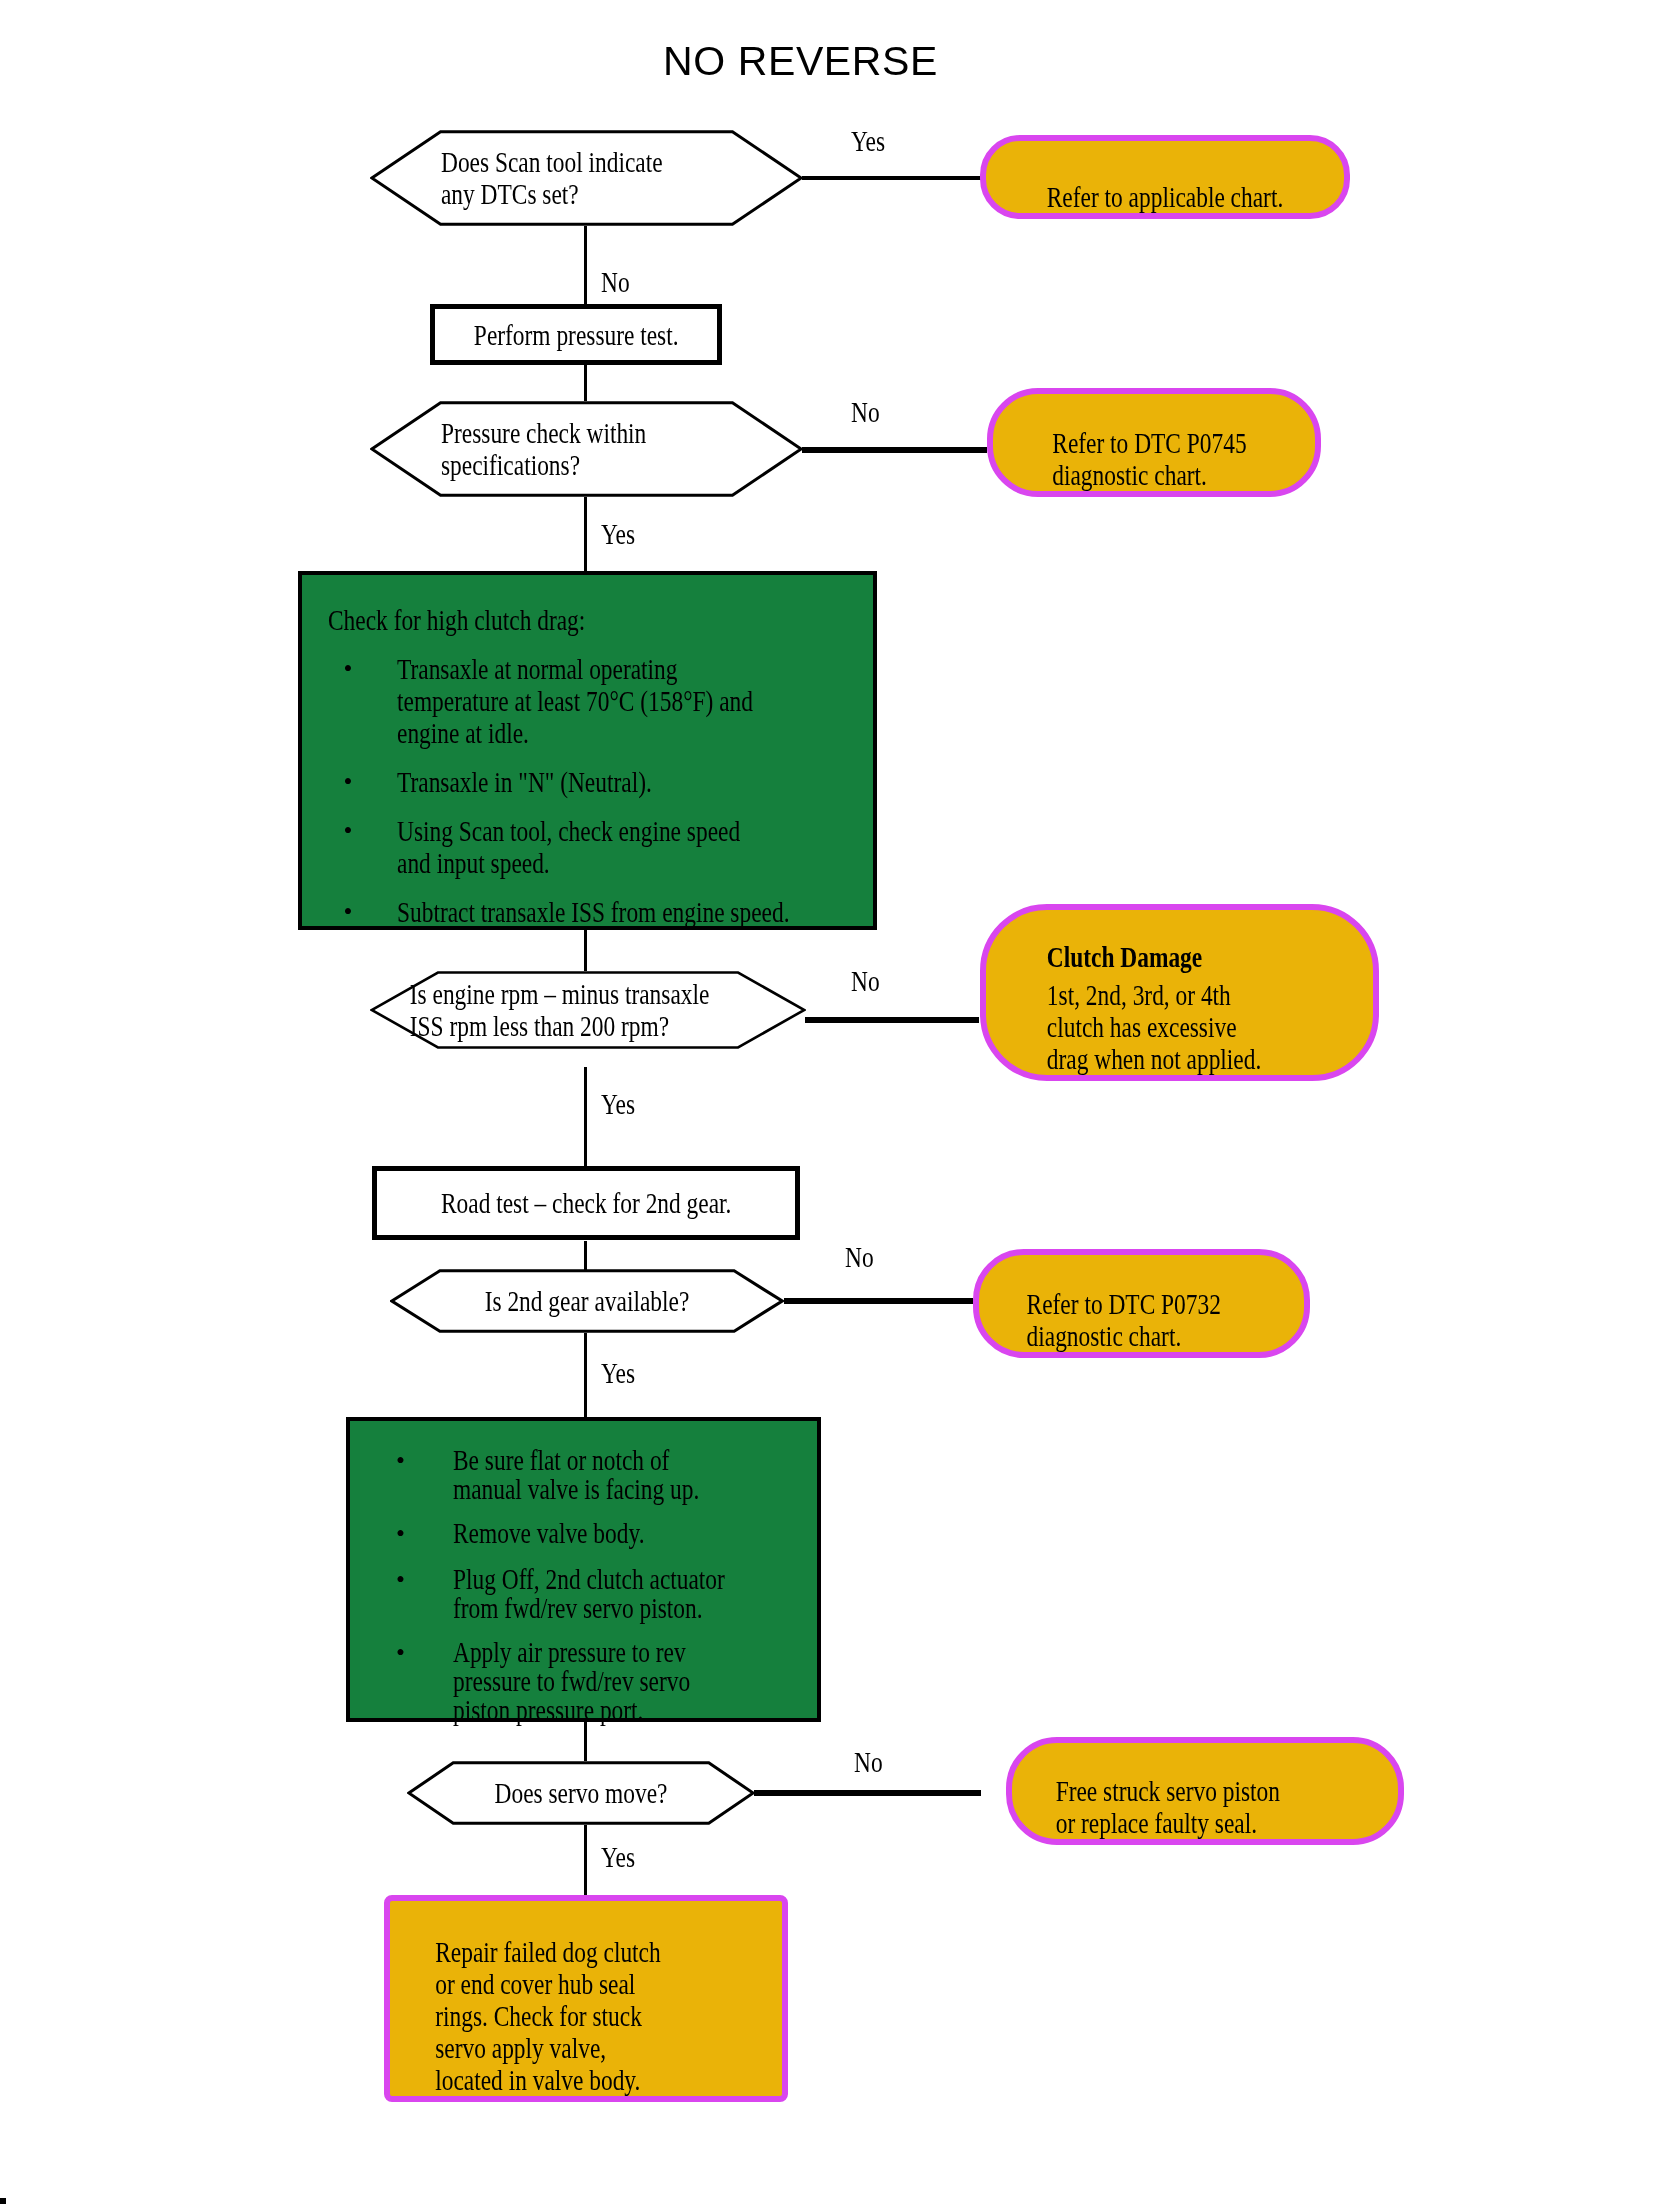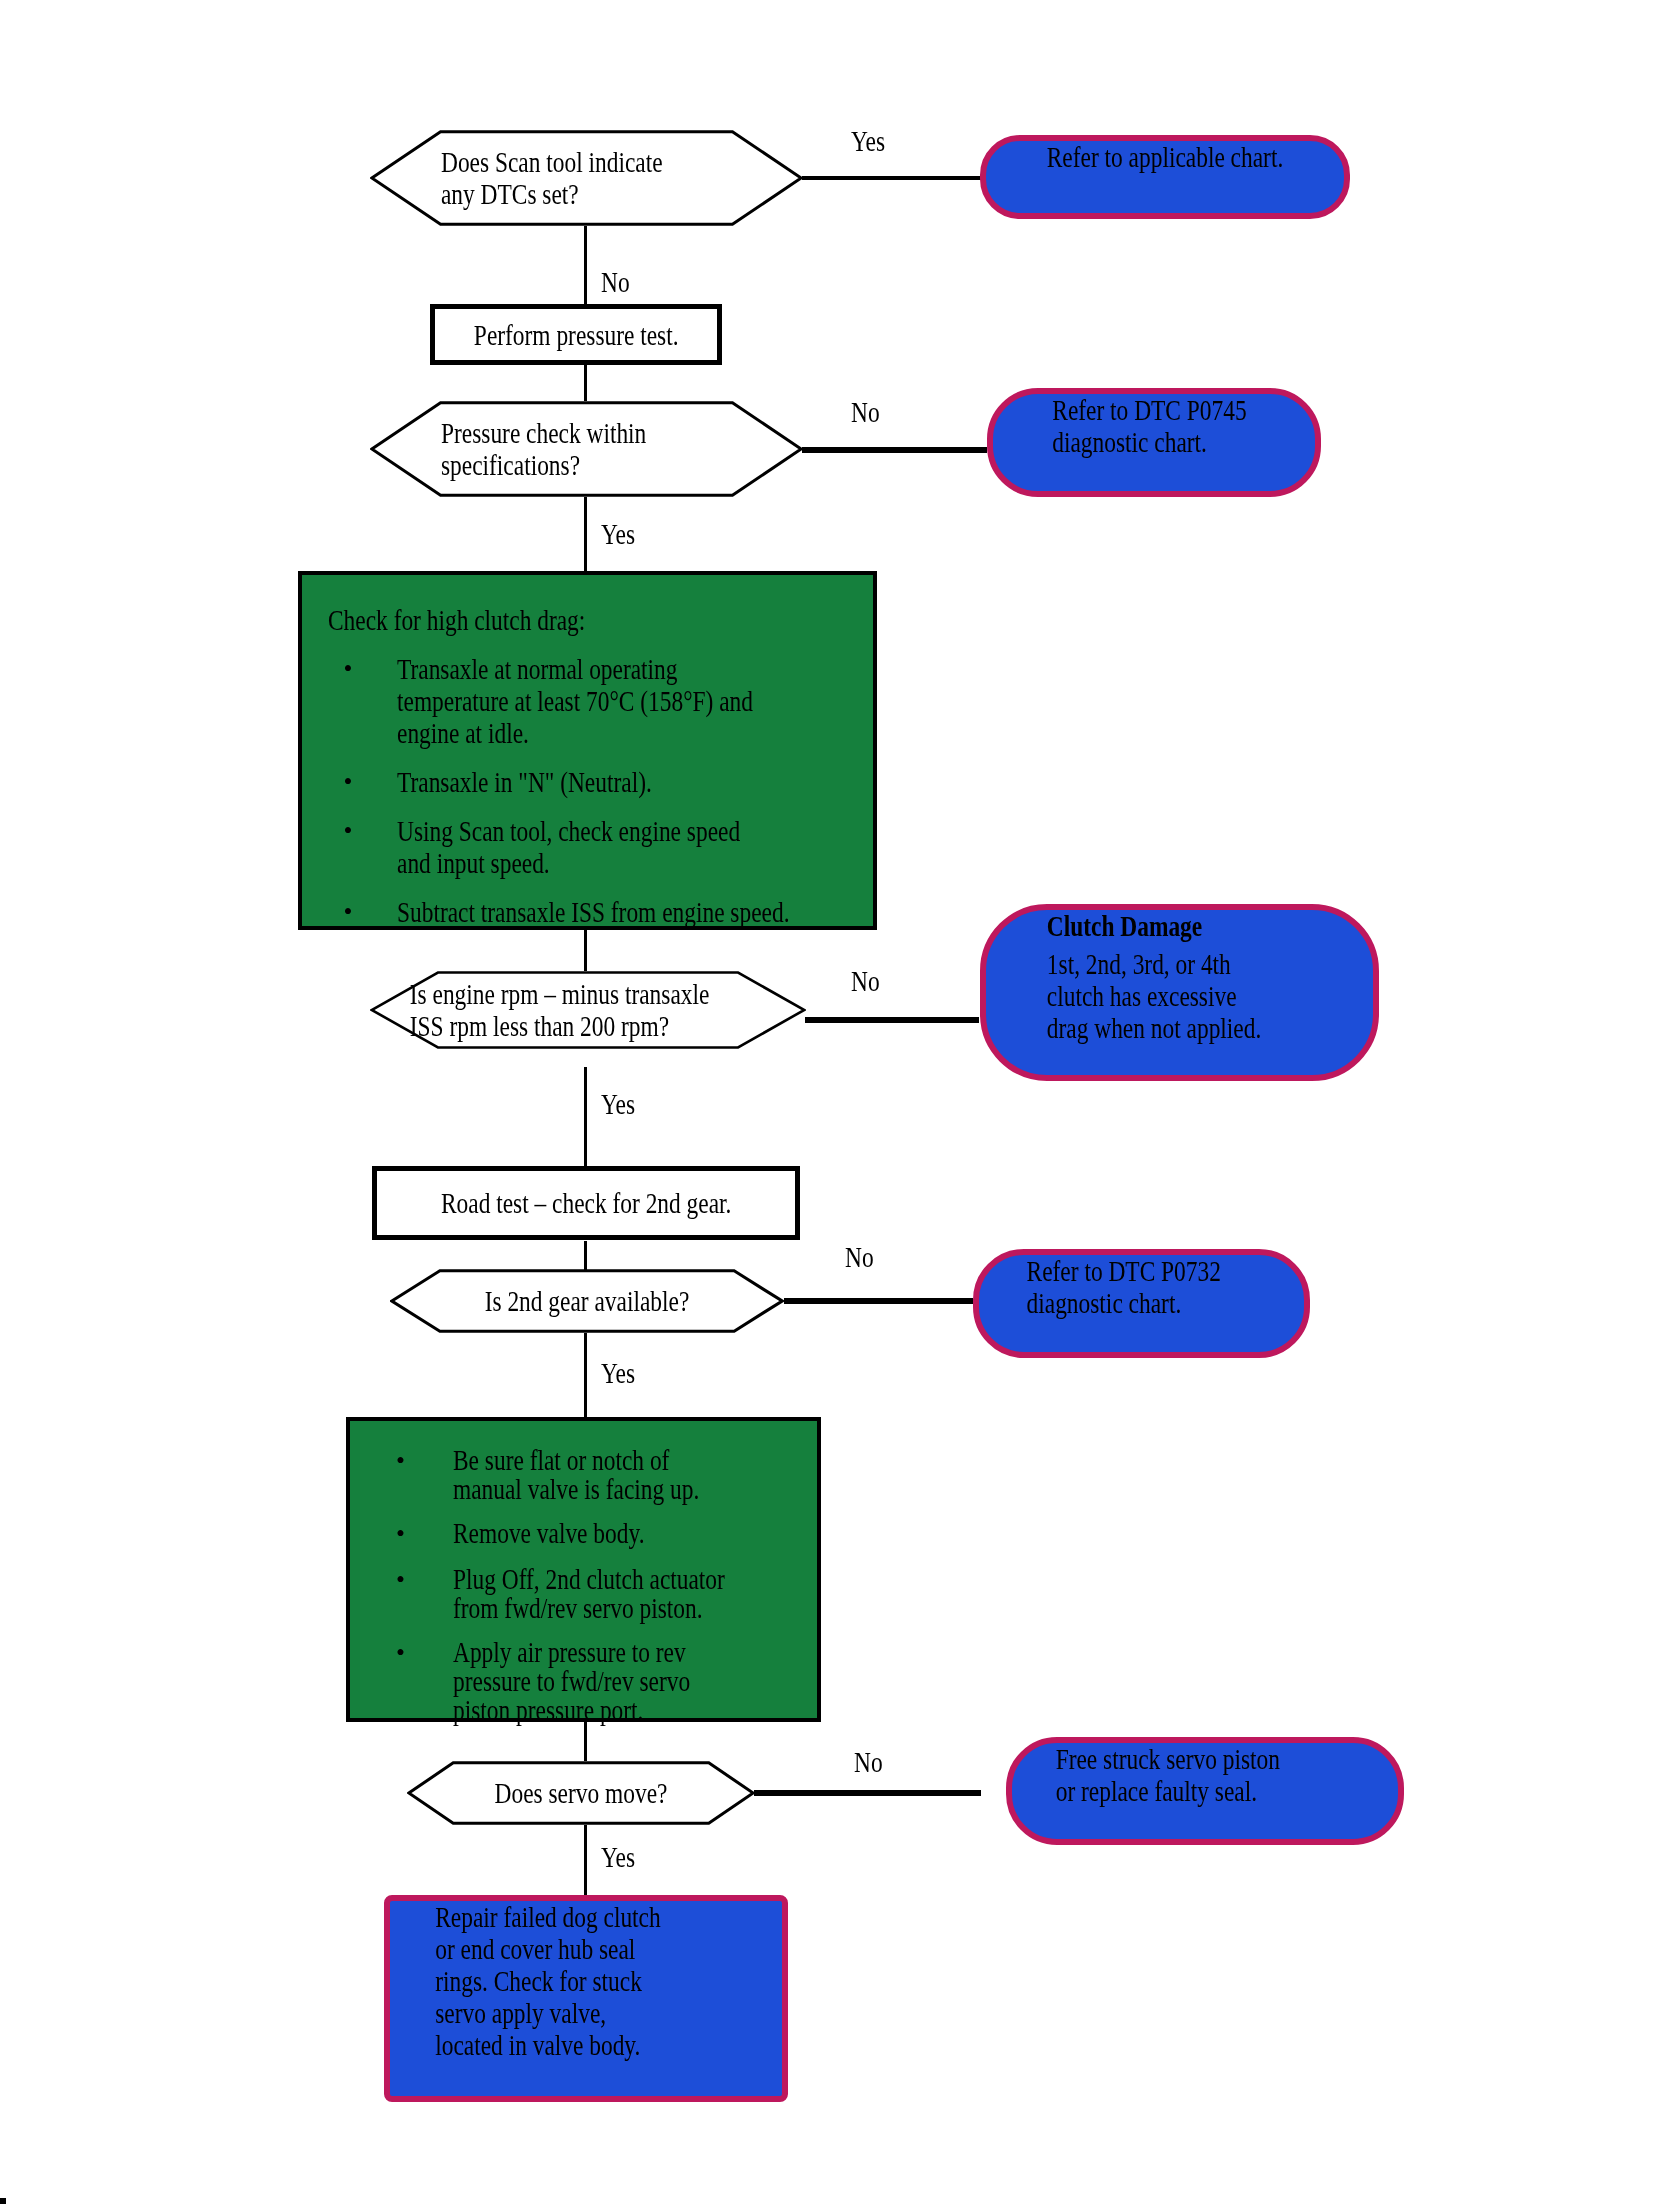--- a/index.html
+++ b/index.html
@@ -24,22 +24,22 @@
 
   
   .hex { display:flex; align-items:center; }
   .hex-bg { position:absolute; left:0; top:0; width:100%; height:100%; }
   .hex-bg polygon { fill:#ffffff; stroke:#000000; stroke-width:5; }
   .hex-inner { position:relative; width:100%; }
 
   .rect   { border:5.5px solid #000000; background:#ffffff;
             display:flex; align-items:center; justify-content:center; }
   .bigbox { border:4.9px solid #000000; background:#15803d; }
-  .round  { border:6px solid #be185d; background:#1d4ed8;
-            display:flex; flex-direction:column; justify-content:flex-start; }
+  .round  { border:6px solid #d946ef; background:#eab308;
+            display:flex; flex-direction:column; justify-content:flex-end; }
 
   .vline { background:#000000; width:3px; }
   .hline { background:#000000; }
 
   
   .brow  { display:flex; align-items:flex-start; }
   .bdot  { flex:0 0 auto; font-size:25.5px; line-height:32px; }
   .b1 .bdot { width:53px; padding-left:0; }
   .b2 .bdot { width:57px; padding-left:0; }
 
@@ -51,20 +51,21 @@
   .content2 .brow:first-child { margin-top:0; }
 
   .clutch-head { margin-bottom:6px; }
   .artifact { background:#000000; }
 </style>
 </head>
 <body>
 
 <div class="page">
 
+  <div class="abs title" style="left:588px; top:39px; width:425px;">NO REVERSE</div>
 
   <div class="abs hex" style="left:370px; top:130px; width:433px; height:96px;">
     <svg class="hex-bg" preserveAspectRatio="none" viewBox="0 0 712 158">
         <polygon points="3,79 116,3 596,3 709,79 596,155 116,155"></polygon>
       </svg>
     <div class="hex-inner t cond-l" style="padding-left:91px;">
       <div>Does Scan tool indicate</div>
       <div>any DTCs set?</div>
     </div>
   </div>

